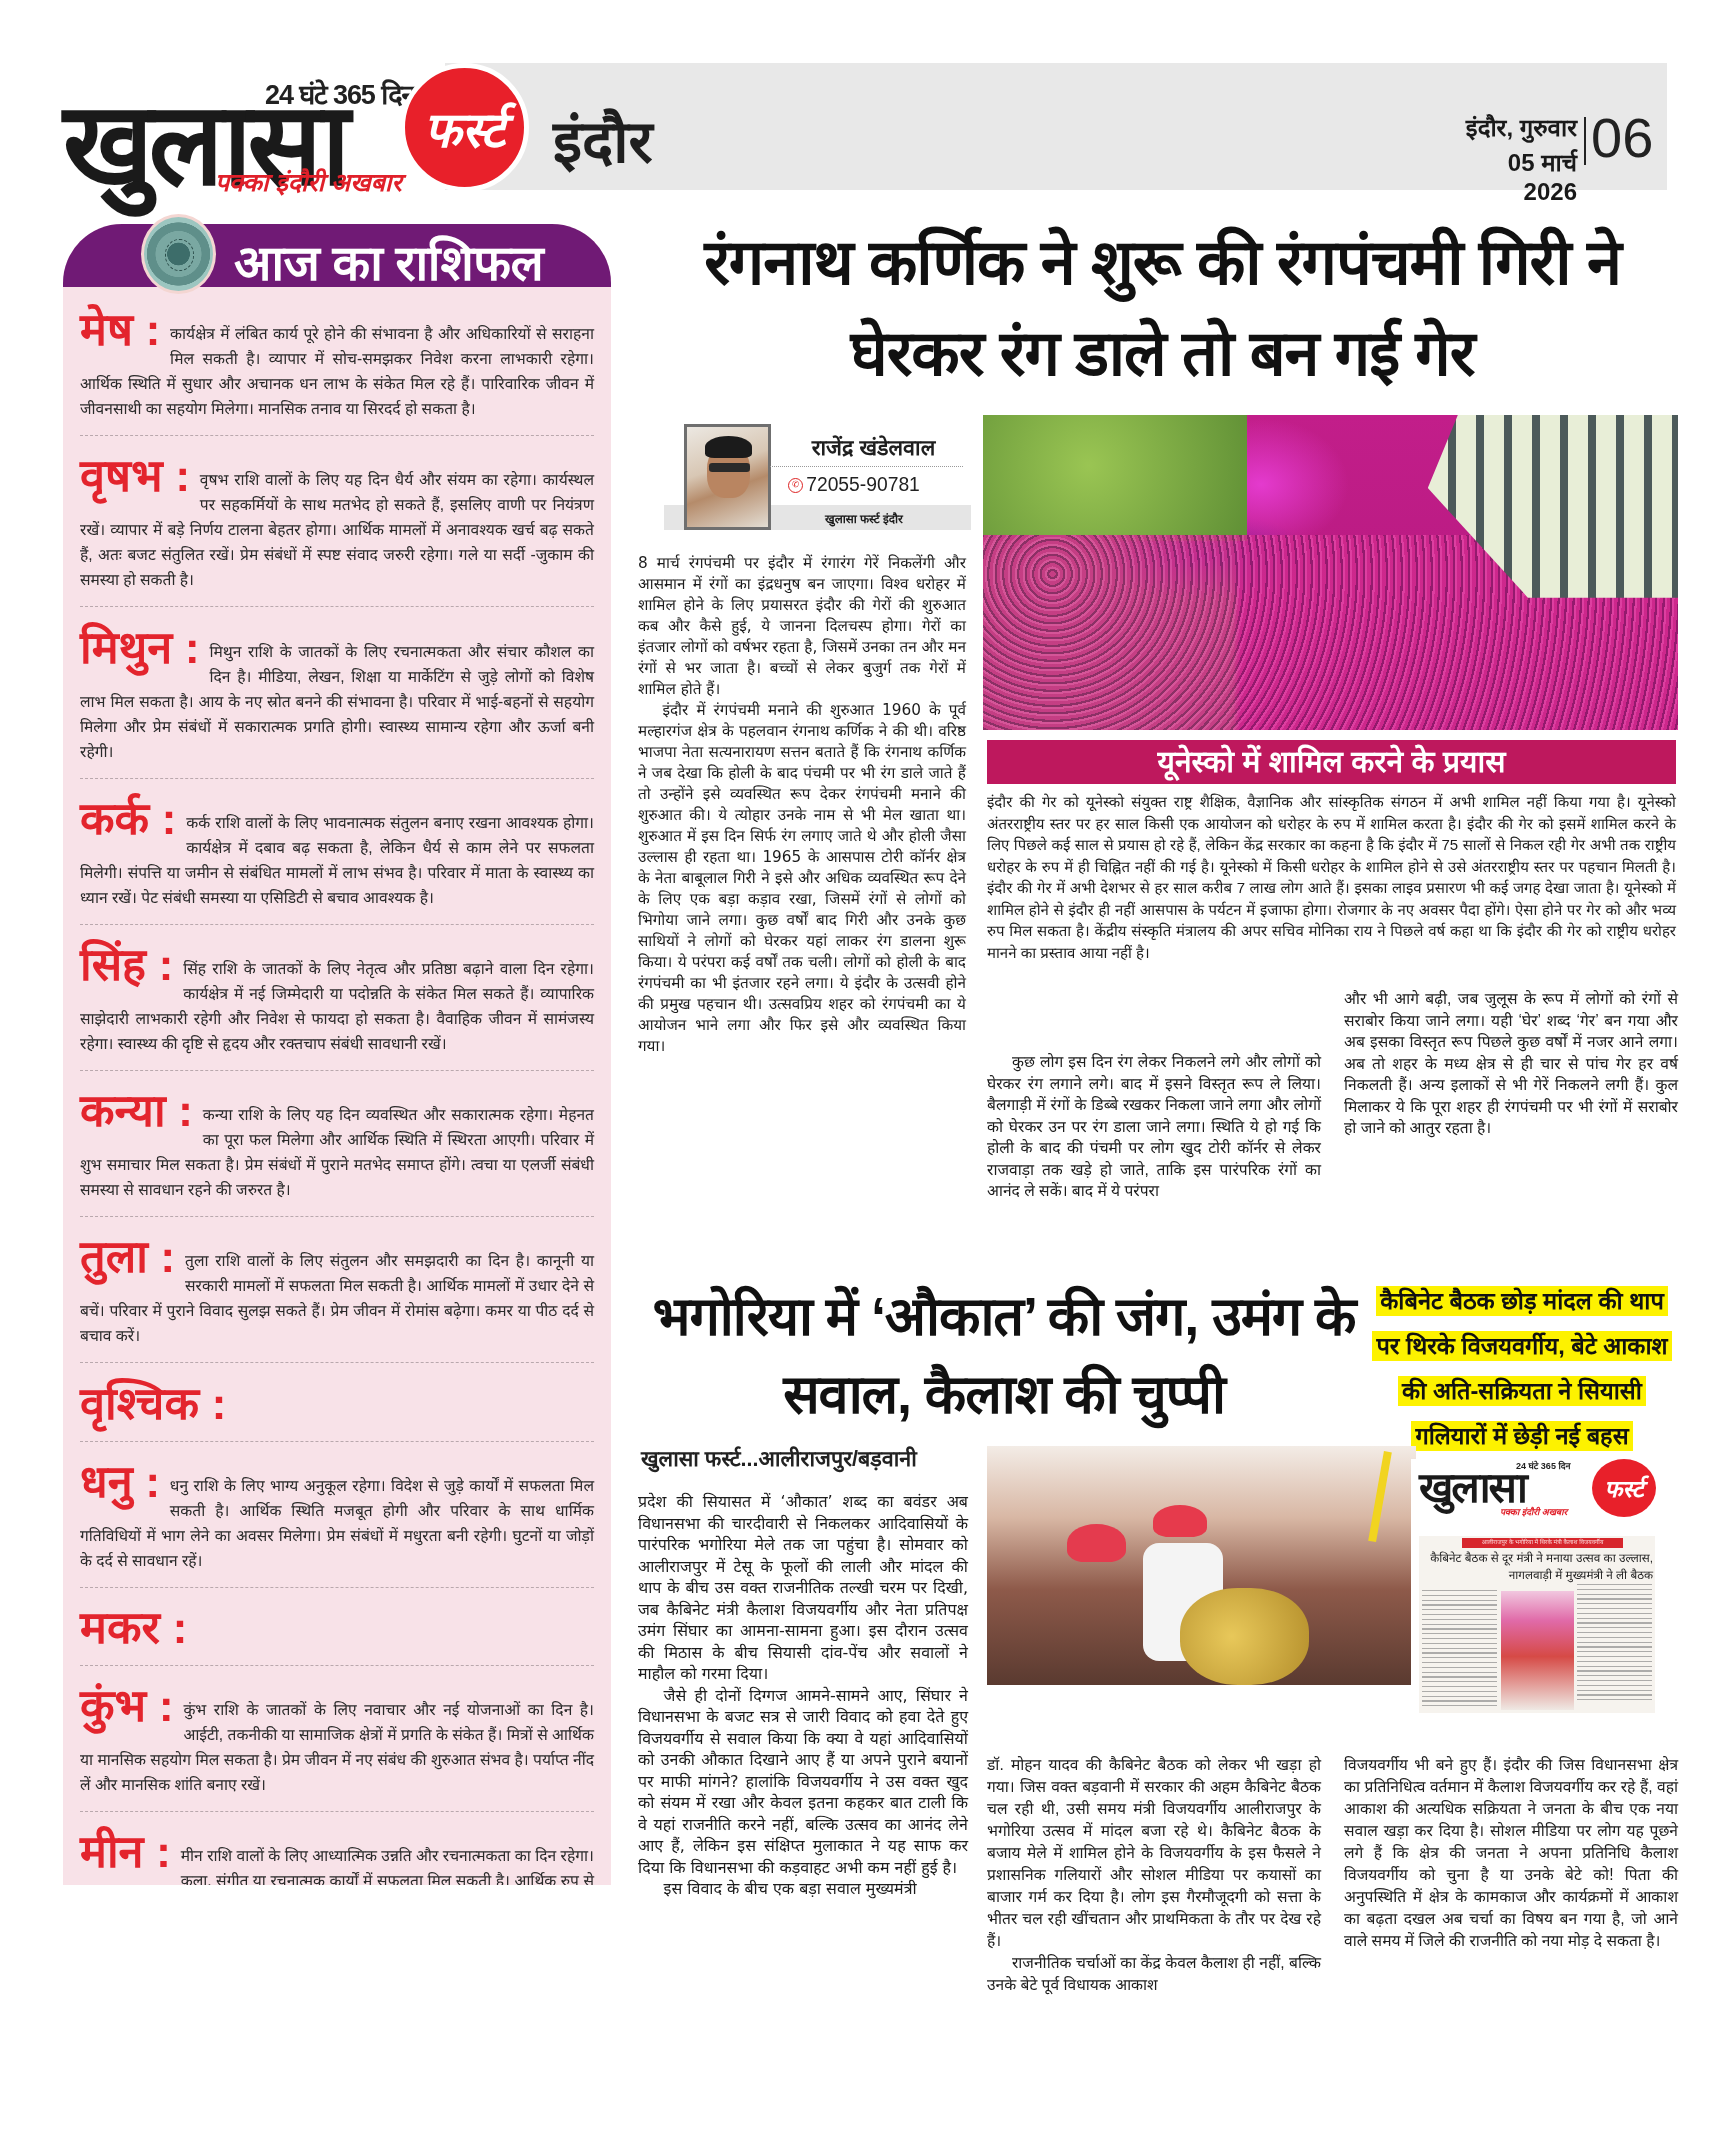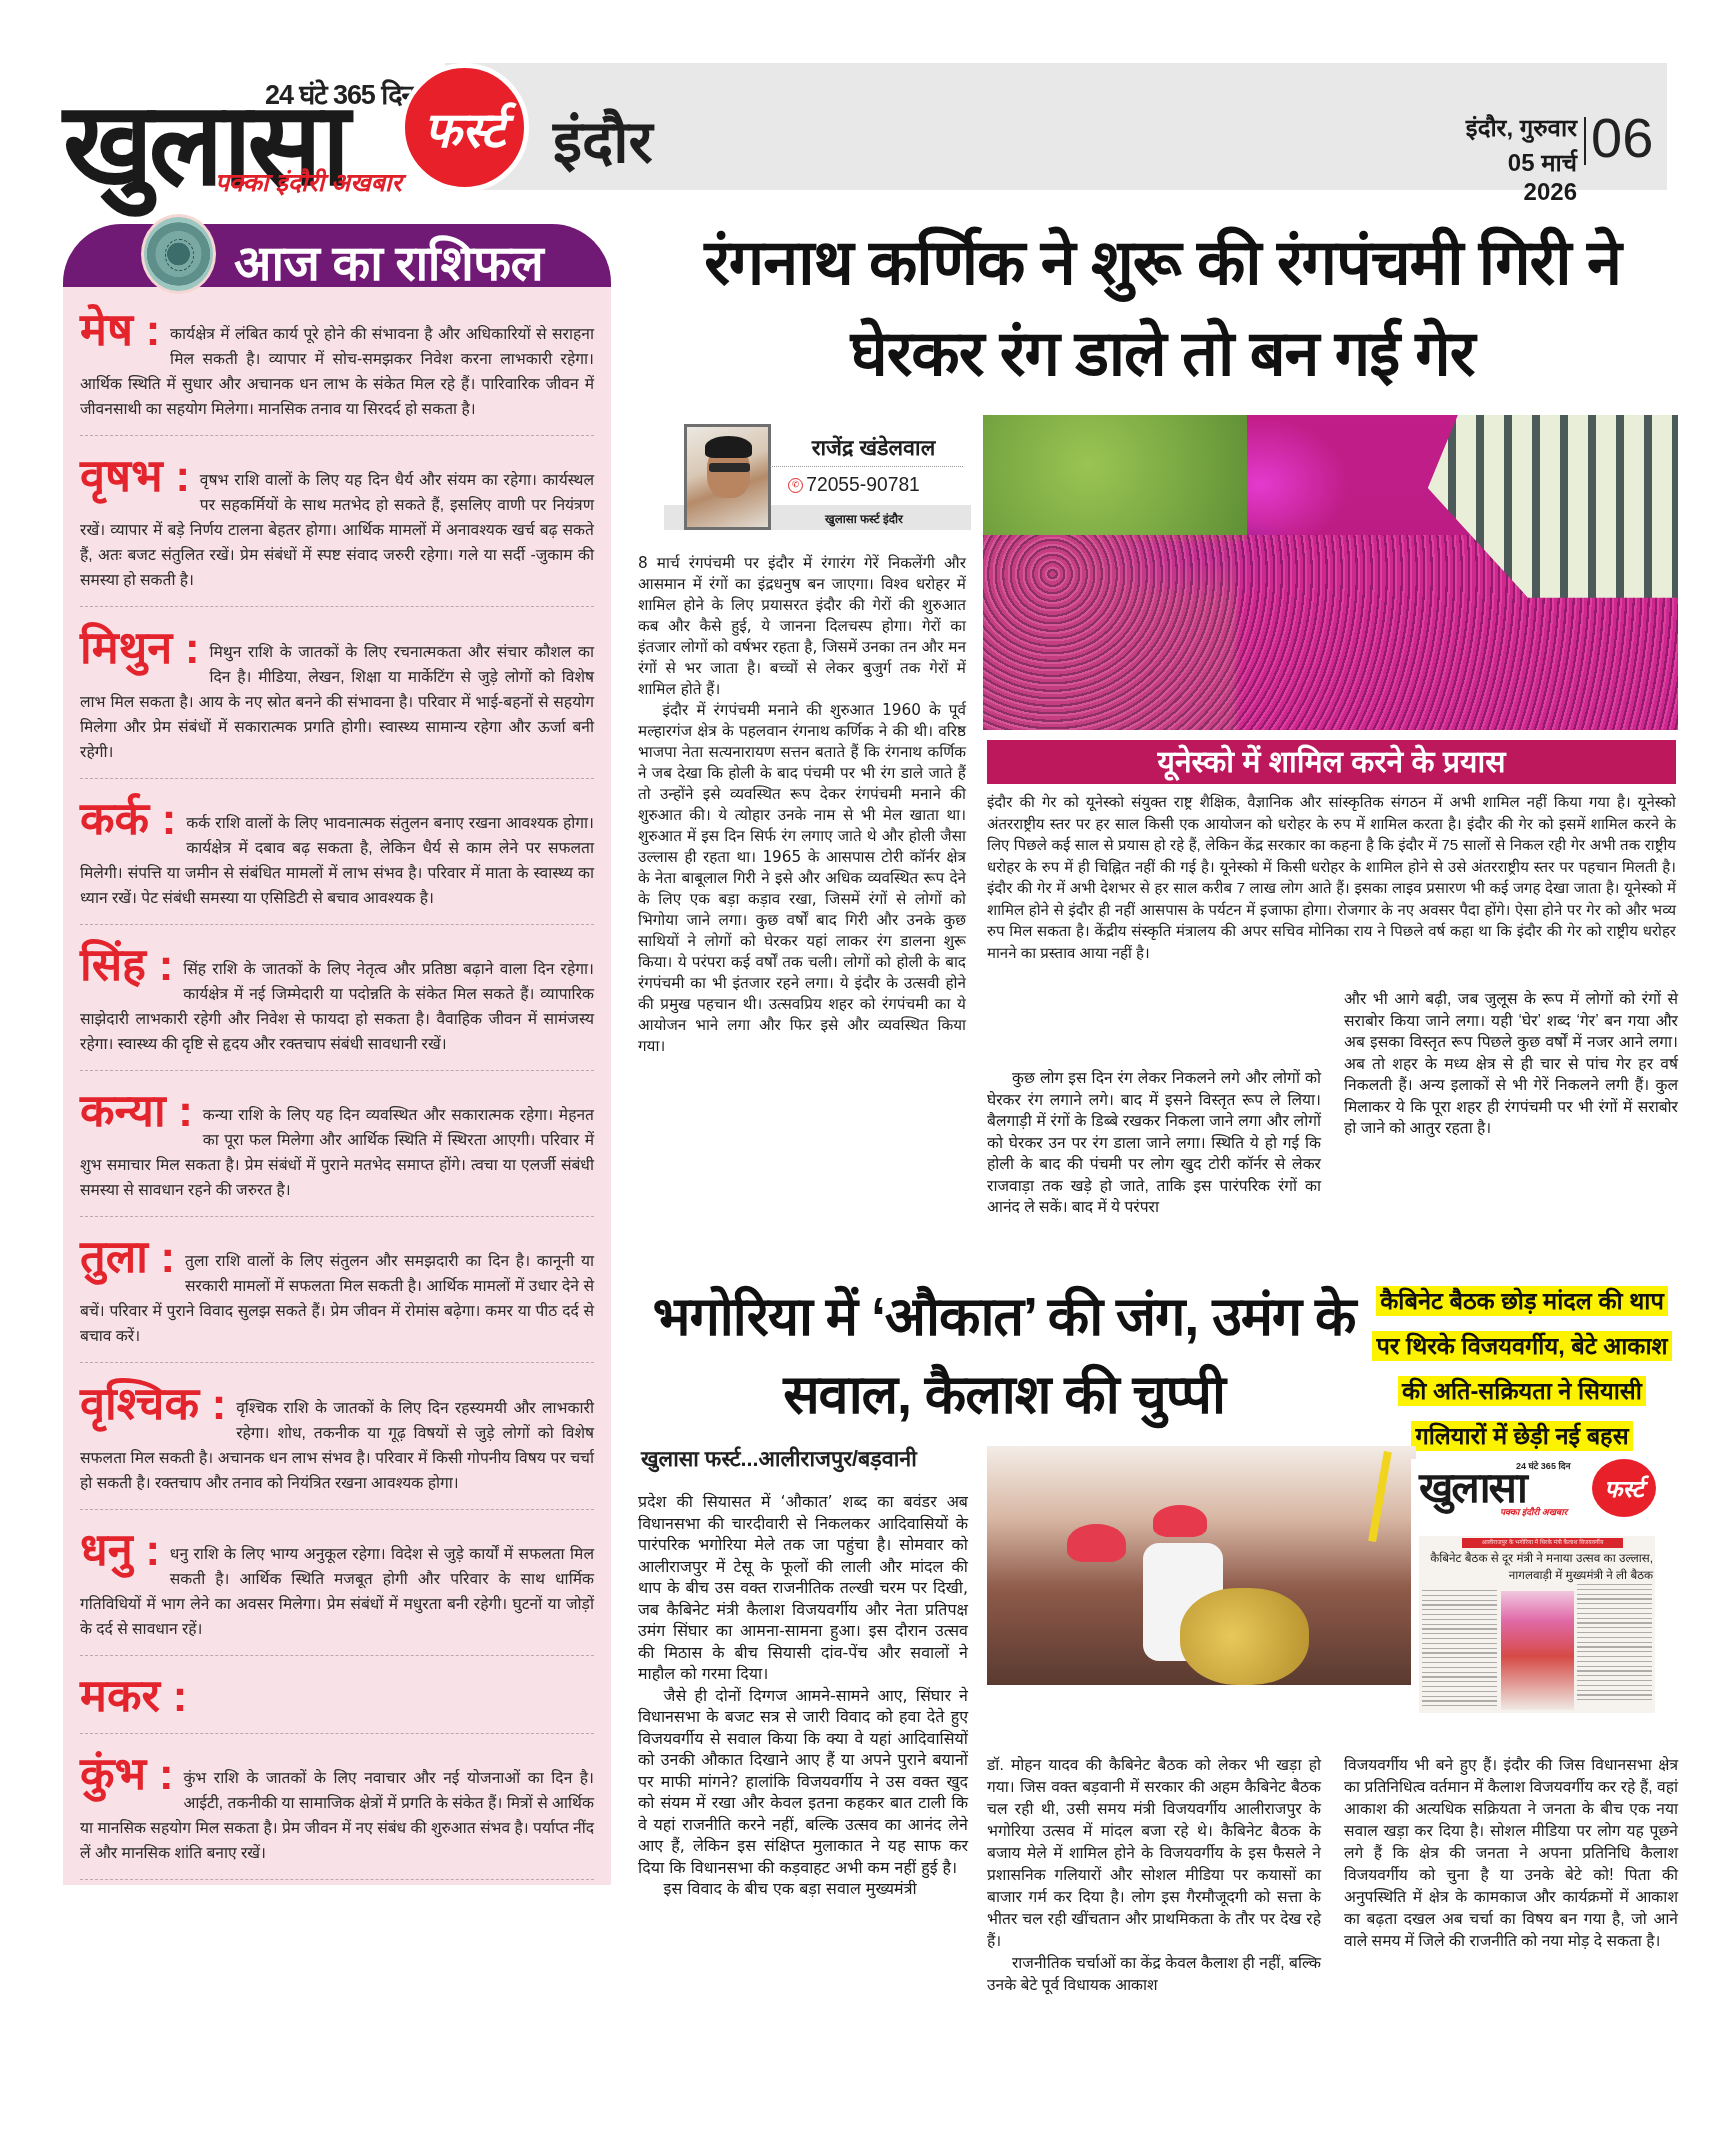--- a/index.html
+++ b/index.html
@@ -55,21 +55,21 @@
   .photo-holi .building{position:absolute;right:0;top:0;width:36%;height:58%;background:repeating-linear-gradient(90deg,#e8eed7 0 20.4px,#4c5a5a 20.4px 28px);clip-path:polygon(12% 0,100% 0,100% 100%,40% 100%,0 40%);}
   .photo-holi .crowd{position:absolute;left:0;top:38%;width:100%;height:62%;background:repeating-radial-gradient(circle at 10% 20%,#d12a8e 0 3.2px,#8d1a6a 3.2px 5.4px,#e445a6 5.4px 7.5px);opacity:.85;}
   .caption-bar{left:987px;top:740px;width:689px;height:44px;background:#be185d;color:#fff;text-align:center;font-size:30px;line-height:44px;font-weight:bold;font-family:"Liberation Sans",sans-serif;}
   .body-col{font-size:15.3px;line-height:21px;text-align:justify;color:#1c1c1c;font-family:"DejaVu Sans",sans-serif;}
   .body-col p{text-indent:0;}
   .body-col p + p{text-indent:1.6em;}
   .col-a{left:638px;top:553px;width:328px;}
   .unesco-text{left:987px;top:791px;width:689px;font-size:15px;line-height:21.5px;text-align:justify;color:#1c1c1c;font-family:"Liberation Sans",sans-serif;}
   .col-b{left:987px;top:1051px;width:334px;font-family:"Liberation Sans",sans-serif;font-size:15.6px;line-height:21.5px;}
   .col-c{left:1344px;top:988px;width:334px;font-family:"Liberation Sans",sans-serif;font-size:15.6px;line-height:21.5px;}
-  .col-b p{text-indent:1.6em;margin-top:16px;}
+  .col-b p{text-indent:1.6em;}
 
   
   .btm-headline{left:638px;top:1277px;width:732px;font-size:54px;line-height:78px;font-weight:bold;color:#111;text-align:center;font-family:"Liberation Sans",sans-serif;letter-spacing:-1.1px;}
   .kicker{left:1368px;top:1279px;width:308px;text-align:center;}
   .kicker span{display:inline;background:#fdf200;font-size:23.6px;line-height:45px;font-weight:bold;color:#111;font-family:"Liberation Sans",sans-serif;padding:2.1px 4.3px;box-decoration-break:clone;-webkit-box-decoration-break:clone;}
   .byline{left:641px;top:1443px;font-size:21.5px;font-weight:bold;color:#222;font-family:"Liberation Sans",sans-serif;}
   .col-d{left:638px;top:1491px;width:330px;font-size:16px;line-height:21.5px;}
   .photo-bhag{left:987px;top:1446px;width:429px;height:239px;overflow:hidden;
     background:linear-gradient(180deg,#f3ece6 0%,#d8b7a4 30%,#8e5a4a 60%,#5a3a30 100%);}
   .photo-bhag .turban1{position:absolute;left:80px;top:78px;width:59px;height:38px;border-radius:50% 50% 30% 30%;background:#e43b4e;}
@@ -149,21 +149,20 @@
         <div class="rashi-text">कन्या राशि के लिए यह दिन व्यवस्थित और सकारात्मक रहेगा। मेहनत का पूरा फल मिलेगा और आर्थिक स्थिति में स्थिरता आएगी। परिवार में शुभ समाचार मिल सकता है। प्रेम संबंधों में पुराने मतभेद समाप्त होंगे। त्वचा या एलर्जी संबंधी समस्या से सावधान रहने की जरुरत है।</div>
         <div style="clear: both;"></div>
       </div>
       <div class="rashi-item">
         <div class="rashi-name">तुला :</div>
         <div class="rashi-text">तुला राशि वालों के लिए संतुलन और समझदारी का दिन है। कानूनी या सरकारी मामलों में सफलता मिल सकती है। आर्थिक मामलों में उधार देने से बचें। परिवार में पुराने विवाद सुलझ सकते हैं। प्रेम जीवन में रोमांस बढ़ेगा। कमर या पीठ दर्द से बचाव करें।</div>
         <div style="clear: both;"></div>
       </div>
       <div class="rashi-item">
         <div class="rashi-name">वृश्चिक :</div>
-        <div class="rashi-text">वृश्चिक राशि के जातकों के लिए दिन रहस्यमयी और लाभकारी रहेगा। शोध, तकनीक या गूढ़ विषयों से जुड़े लोगों को विशेष सफलता मिल सकती है। अचानक धन लाभ संभव है। परिवार में किसी गोपनीय विषय पर चर्चा हो सकती है। रक्तचाप और तनाव को नियंत्रित रखना आवश्यक होगा।</div>
         <div style="clear: both;"></div>
       </div>
       <div class="rashi-item">
         <div class="rashi-name">धनु :</div>
         <div class="rashi-text">धनु राशि के लिए भाग्य अनुकूल रहेगा। विदेश से जुड़े कार्यों में सफलता मिल सकती है। आर्थिक स्थिति मजबूत होगी और परिवार के साथ धार्मिक गतिविधियों में भाग लेने का अवसर मिलेगा। प्रेम संबंधों में मधुरता बनी रहेगी। घुटनों या जोड़ों के दर्द से सावधान रहें।</div>
         <div style="clear: both;"></div>
       </div>
       <div class="rashi-item">
         <div class="rashi-name">मकर :</div>
         <div style="clear: both;"></div>

